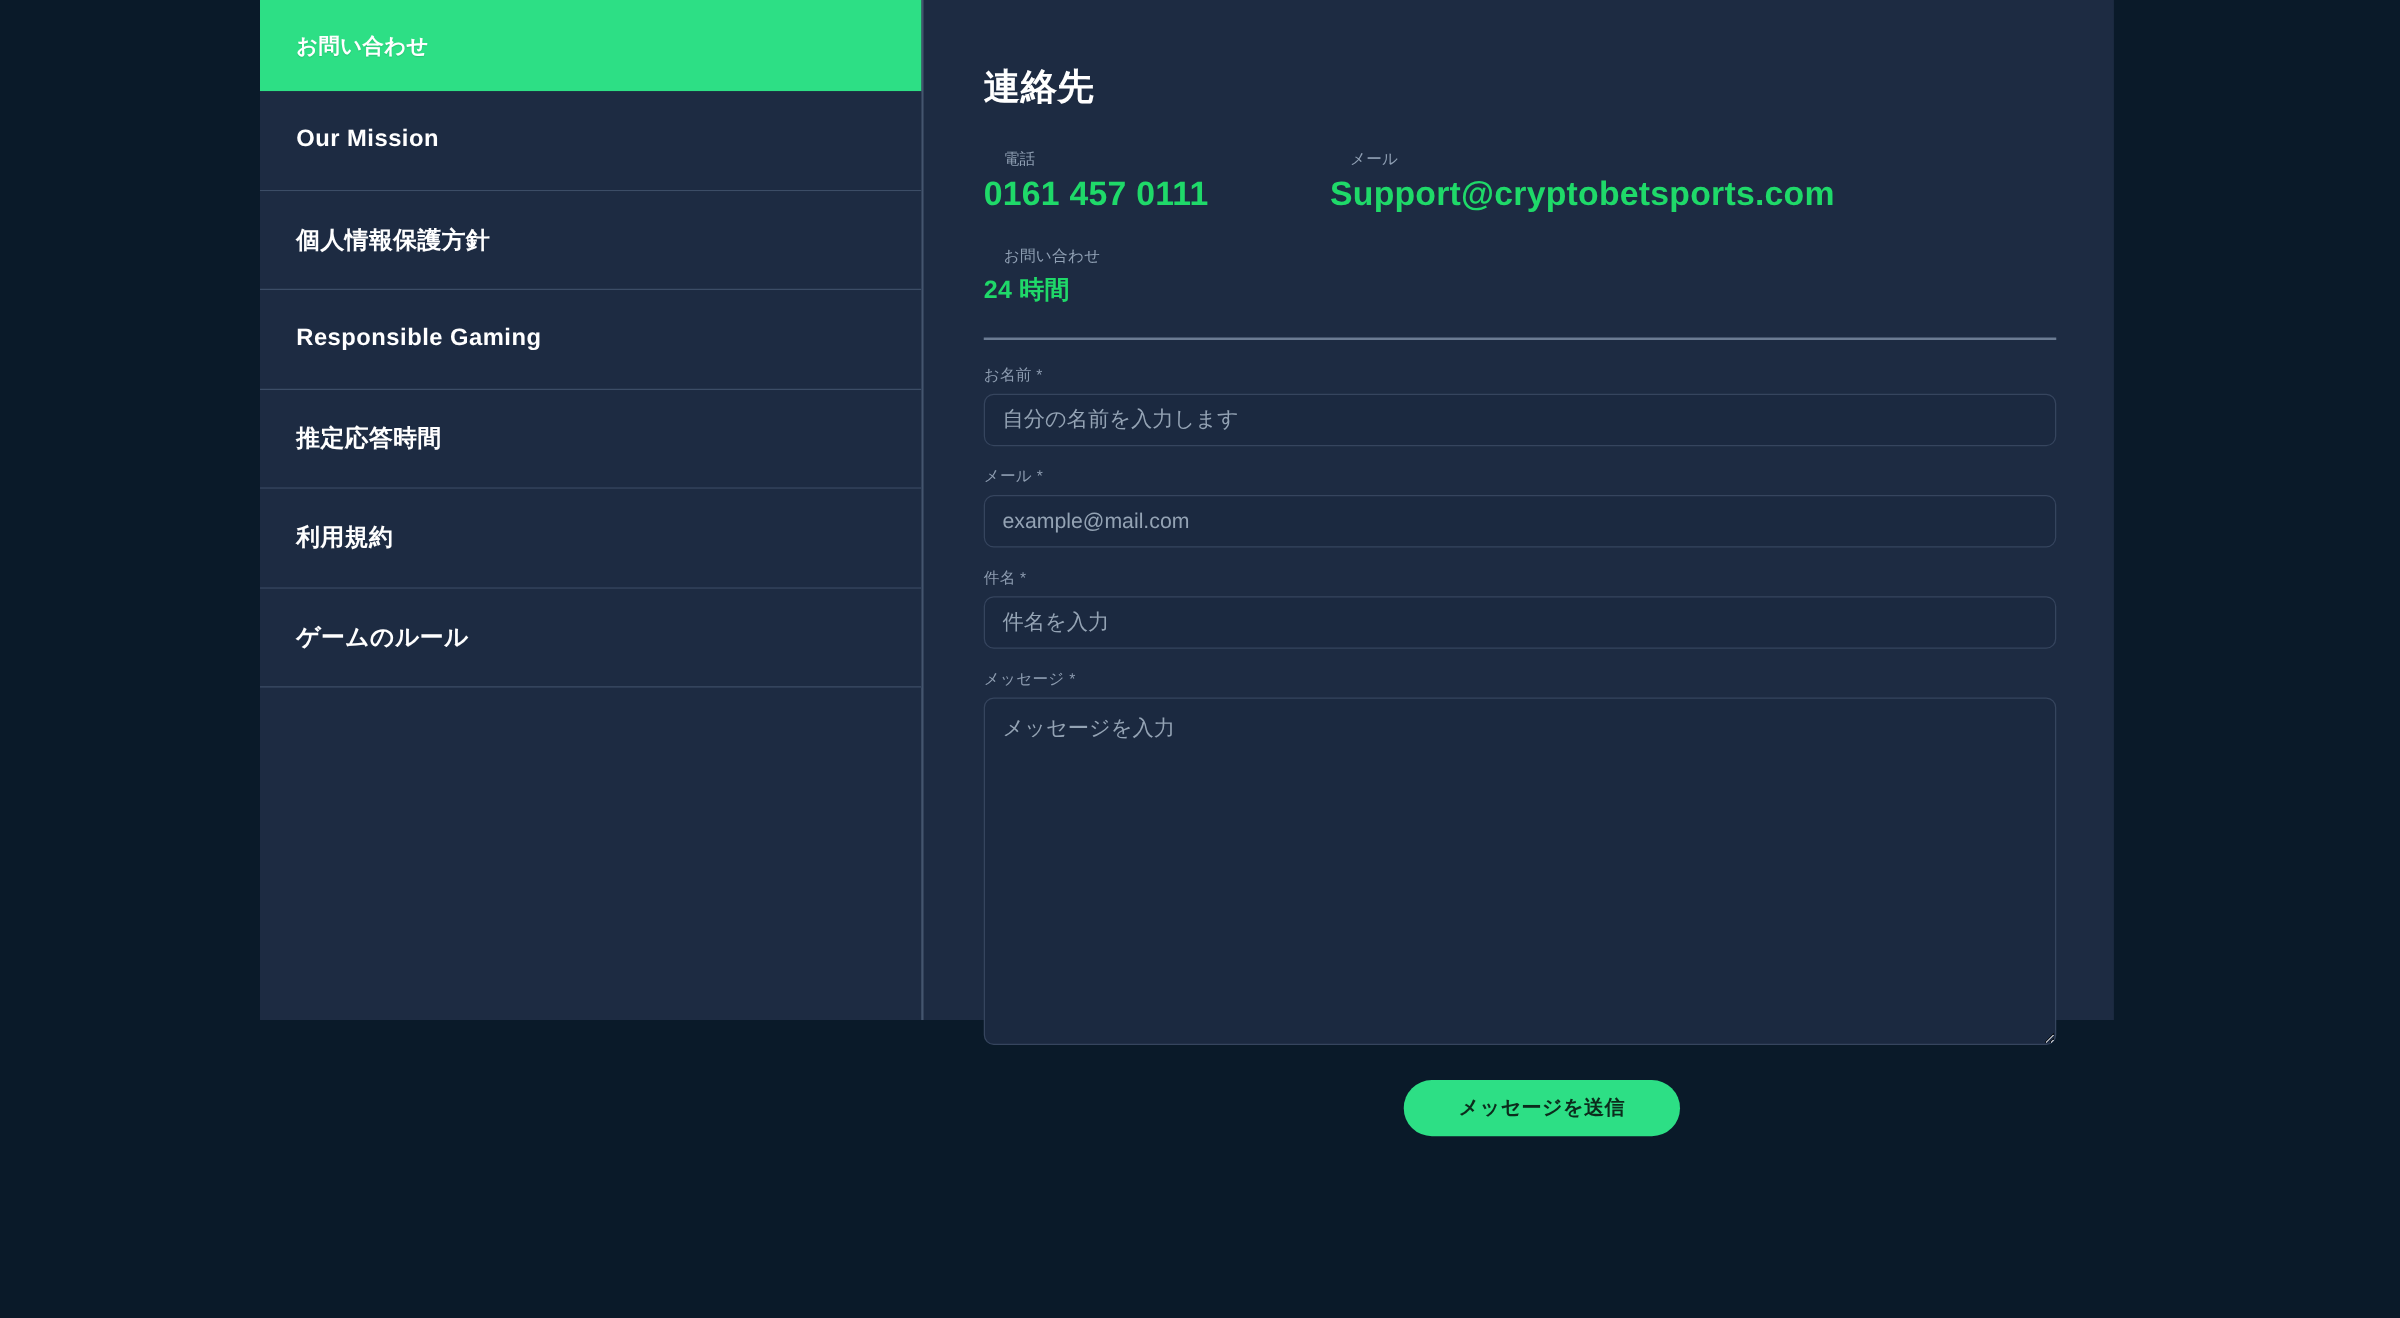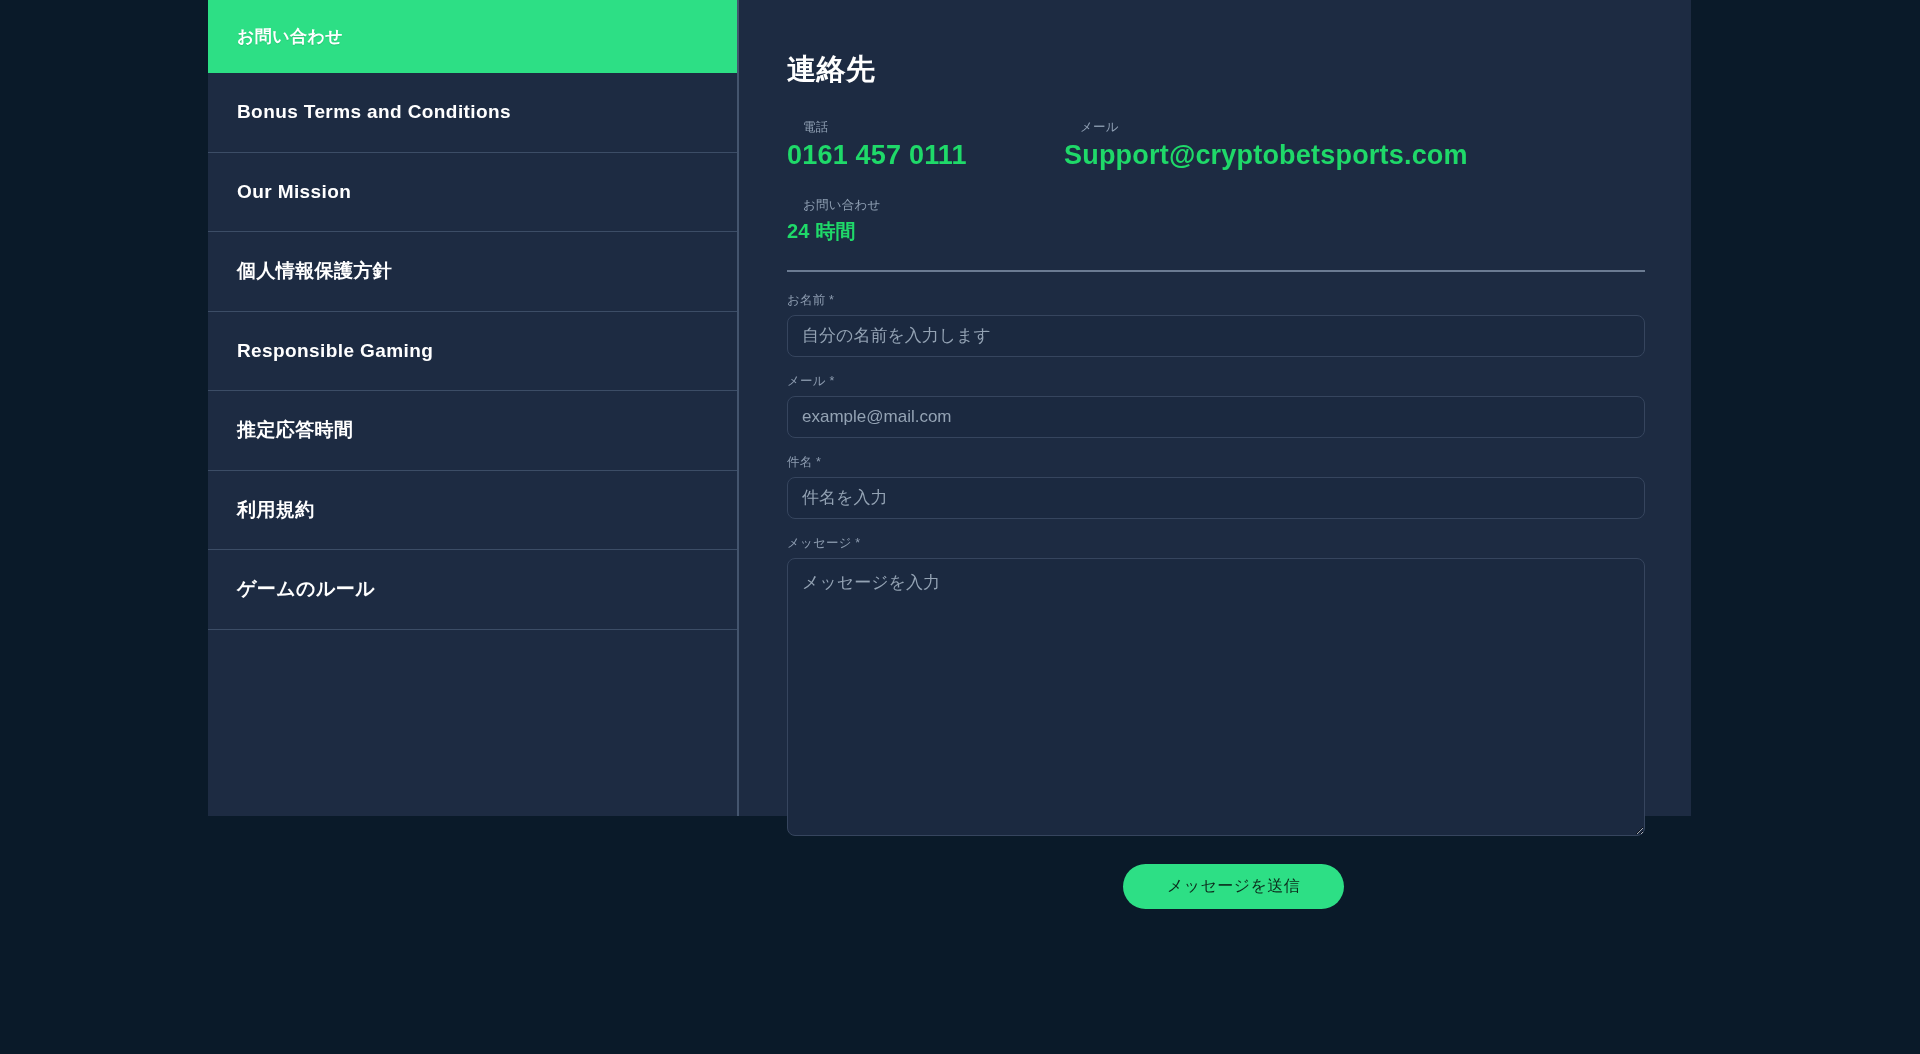--- a/index.html
+++ b/index.html
@@ -189,39 +189,36 @@
     width: 858px;
   }
   .submit-button {
     background: #2ddf85;
     color: #0c2b1c;
     border: none;
     border-radius: 24px;
     height: 45px;
     padding: 0 44px;
     font-size: 16px;
-    font-weight: normal;
+    font-weight: bold;
     font-family: "Liberation Sans", "DejaVu Sans", sans-serif;
     cursor: pointer;
     letter-spacing: 0.4px;
     margin-left: 35px;
   }
 </style>
 </head>
 <body>
 
 <div id="page">
   <div class="panel">
 
     <nav class="sidebar">
       <div class="nav-item active">
         <span class="nav-label">お問い合わせ</span>
-      </div>
-      <div class="nav-item">
-        <span class="nav-label">Bonus Terms and Conditions</span>
       </div>
       <div class="nav-item">
         <span class="nav-label">Our Mission</span>
       </div>
       <div class="nav-item">
         <span class="nav-label">個人情報保護方針</span>
       </div>
       <div class="nav-item">
         <span class="nav-label">Responsible Gaming</span>
       </div>

